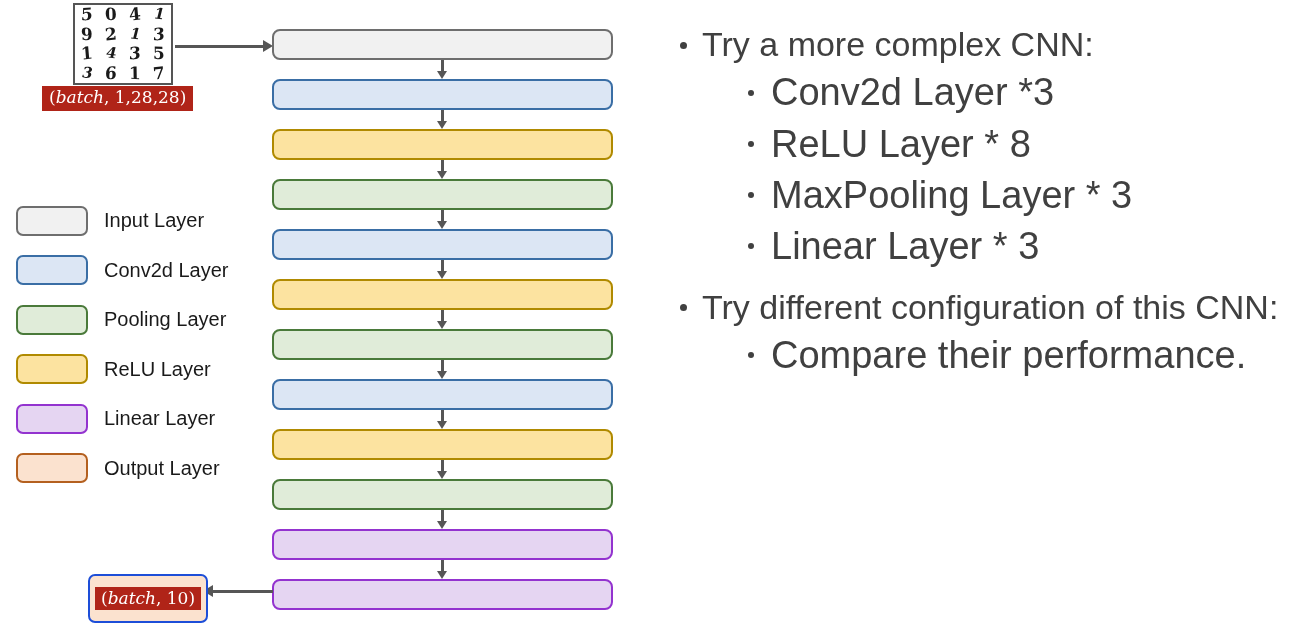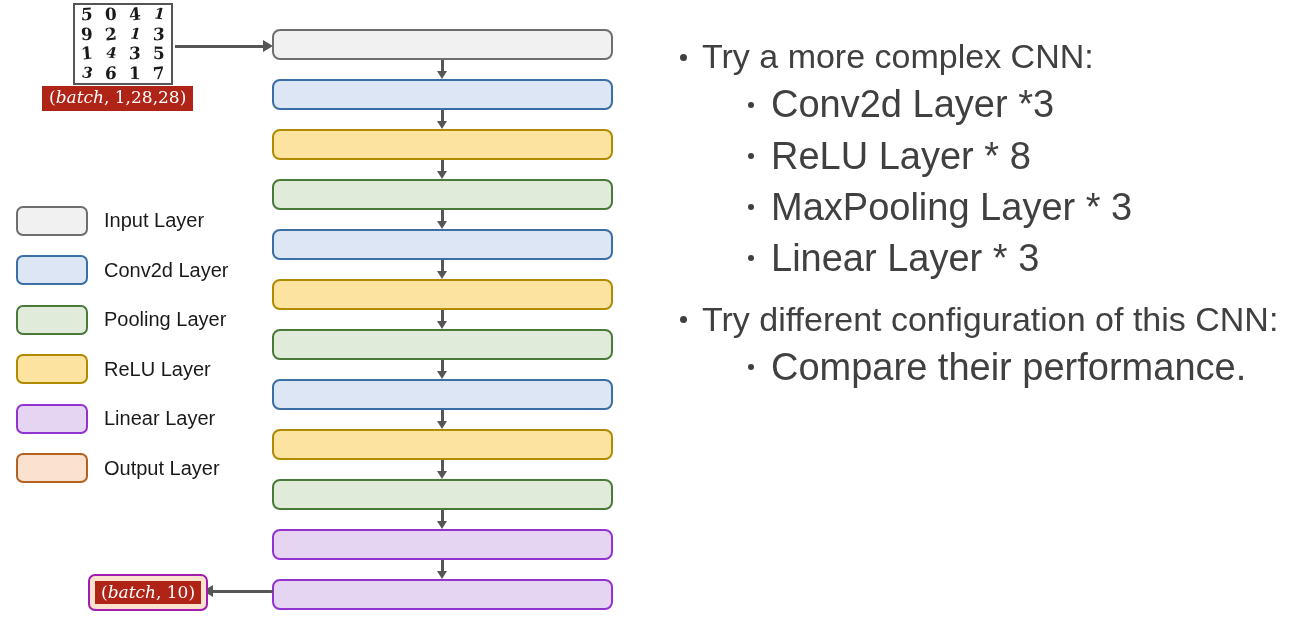--- a/index.html
+++ b/index.html
@@ -59,23 +59,23 @@
     line-height: 1.15;
   }
   #input-shape-label .it { font-style: italic; }
 
   
   #output-shape-wrap {
     position: absolute;
     left: 88px;
     top: 574px;
     background: #fbe2cf;
-    border: 2px solid #a21caf;
+    border: 2px solid #1d4ed8;
     border-radius: 7px;
-    padding: 5px 5px;
+    padding: 11px 5px;
     box-sizing: border-box;
   }
   #output-shape-label {
     background: #b02418;
     color: #ffffff;
     font-family: "DejaVu Serif", serif;
     font-size: 17px;
     padding: 1px 6px 2px 6px;
     white-space: nowrap;
     display: block;
@@ -200,21 +200,21 @@
     height: 0;
     border-top: 6.5px solid transparent;
     border-bottom: 6.5px solid transparent;
     border-right: 10px solid #565656;
   }
 
   
   #bullets {
     position: absolute;
     left: 676px;
-    top: 36px;
+    top: 24px;
     width: 620px;
   }
   .bullet-l1 {
     position: relative;
     padding-left: 26px;
     font-size: 34px;
     line-height: 1.22;
     color: #404040;
     margin-bottom: 2px;
   }

